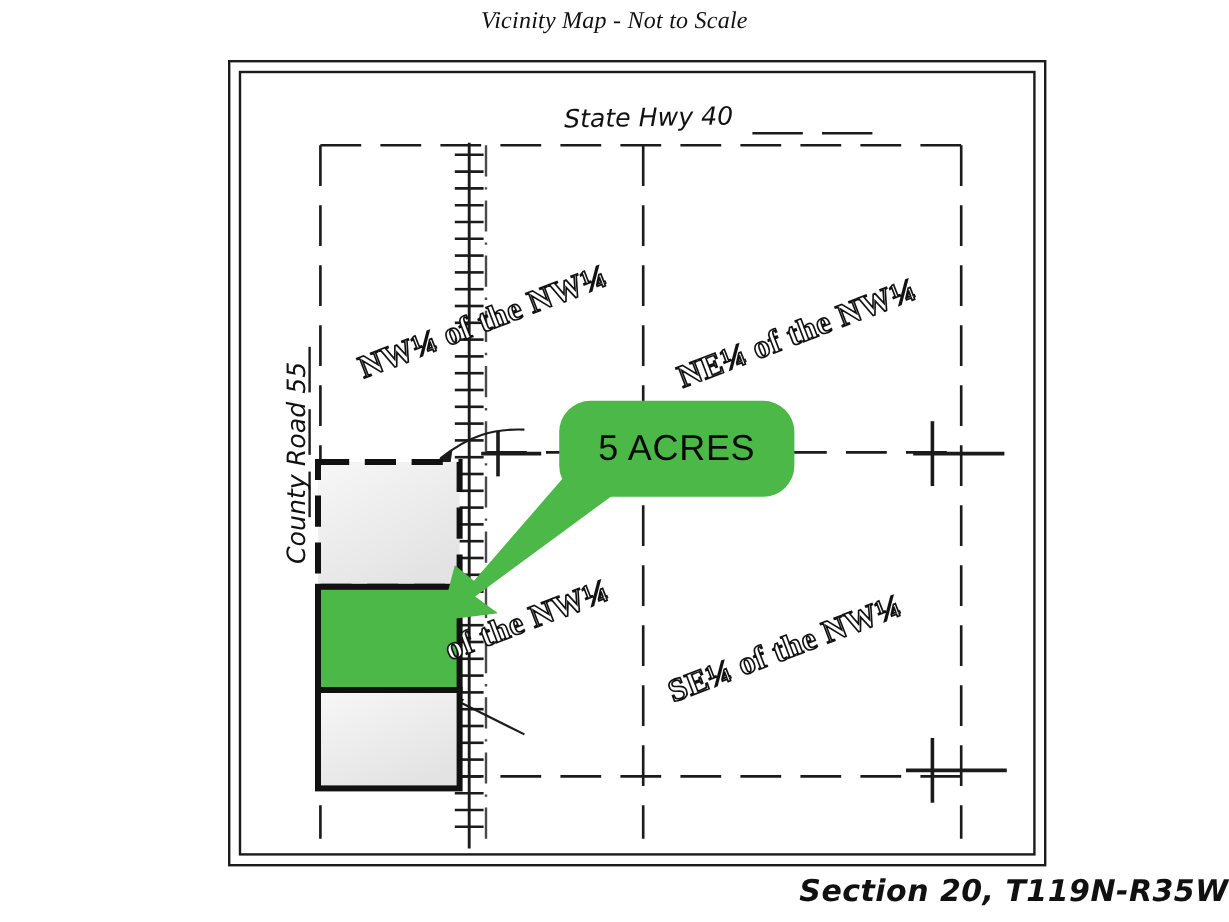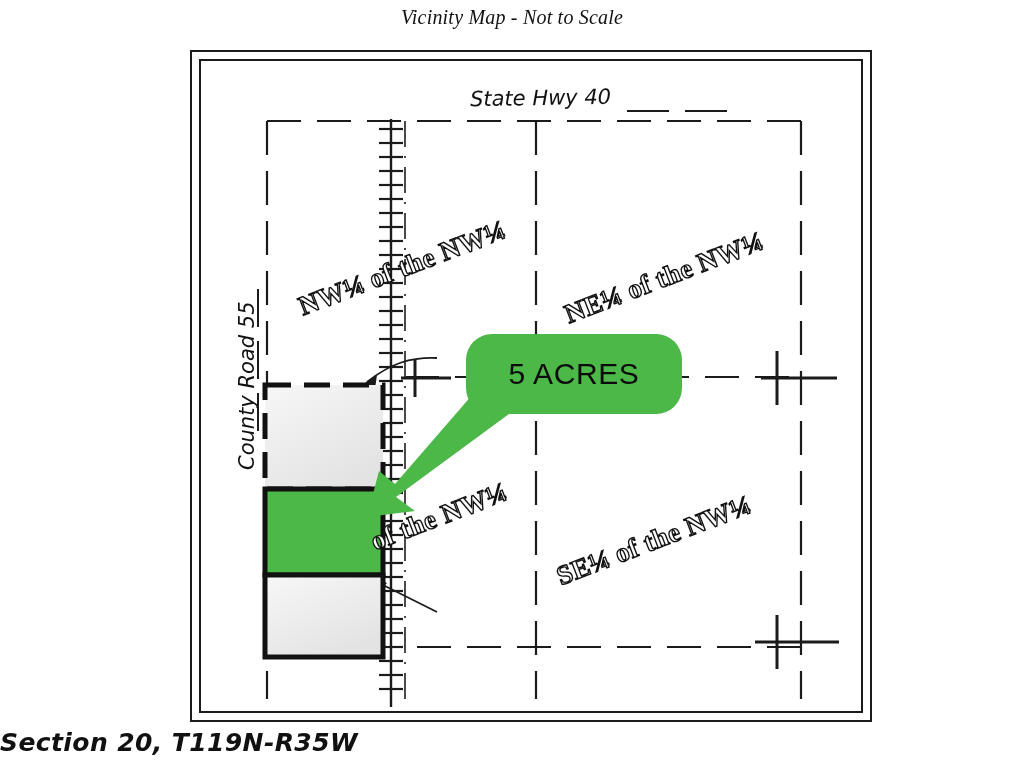--- a/index.html
+++ b/index.html
@@ -6,21 +6,21 @@
   body{width:1024px;height:768px;overflow:hidden;font-family:"Liberation Sans",sans-serif;}
   #page{position:relative;width:1024px;height:768px;background:#fff;}
 
   
   .title{
     position:absolute;left:0;top:6px;width:1024px;text-align:center;
     font-family:"Liberation Serif",serif;font-style:italic;font-weight:400;
     font-size:20px;color:#111;letter-spacing:.2px;
   }
   .caption{
-    position:absolute;left:0;top:728px;width:1024px;text-align:left;
+    position:absolute;left:0;top:728px;width:1024px;text-align:right;
     font-family:"DejaVu Sans",sans-serif;font-style:italic;font-weight:bold;
     font-size:25px;color:#111;letter-spacing:.4px;
   }
 
   
   .frame-outer{position:absolute;left:190px;top:50px;width:682px;height:672px;
     border:2px solid #1b1b1b;background:#fff;box-sizing:border-box;}
   .frame-inner{position:absolute;left:199px;top:59px;width:664px;height:654px;
     border:2px solid #1b1b1b;background:#fff;box-sizing:border-box;}
 
@@ -41,21 +41,21 @@
 
   
   .roadlabel{
     position:absolute;
     font-family:"DejaVu Sans",sans-serif;font-style:italic;font-weight:400;
     color:#111;white-space:nowrap;
   }
 
   
   .callout{
-    position:absolute;left:466px;top:334px;width:216px;height:80px;
+    position:absolute;left:466px;top:334px;width:196px;height:80px;
     background:#4cb847;border-radius:26px;
     display:flex;align-items:center;justify-content:center;
   }
   .callout-text{
     font-family:"Liberation Sans",sans-serif;font-weight:400;
     font-size:30px;color:#0a0a0a;letter-spacing:.6px;
   }
 </style>
 </head>
 <body>

